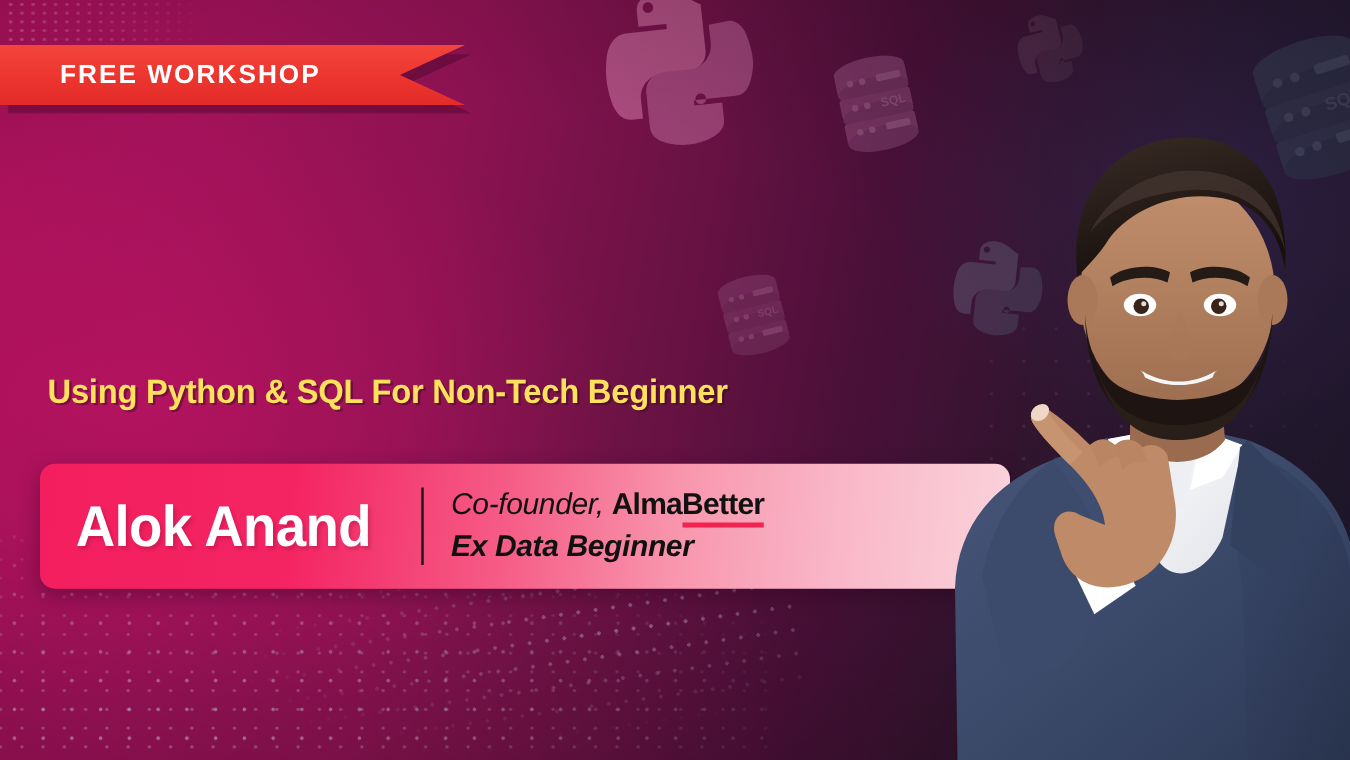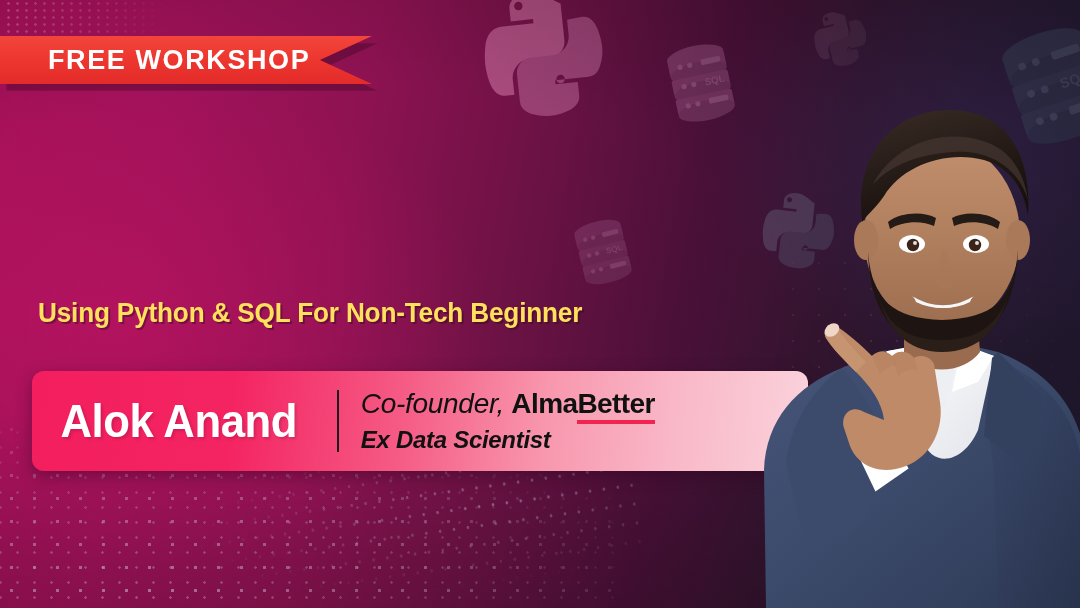--- a/index.html
+++ b/index.html
@@ -102,21 +102,21 @@
   }
   .ribbon {
     position: relative;
     width: 372px; height: 48px;
     background: linear-gradient(180deg, #F2453B 0%, #EC352E 55%, #E32C2A 100%);
     clip-path: polygon(0 0, 100% 0, 86% 50%, 100% 100%, 0 100%);
     display: flex; align-items: center;
   }
   .ribbon-label {
     color: #FFFFFF;
-    font-size: 27px;
+    font-size: 21px;
     font-weight: bold;
     letter-spacing: 1.6px;
     padding-left: 48px;
     white-space: nowrap;
   }
 
   
   #headline { position: absolute; left: 38px; top: 122px; width: 700px; }
   .title-line {
     color: #FFFFFF;
@@ -164,21 +164,21 @@
     transform-origin: left center;
     text-shadow: 2px 2px 3px rgba(120,10,55,0.28);
   }
   .speaker-divider {
     width: 2px; height: 62px;
     background: #1B1B1B;
     margin: 0 22px 0 26px;
     flex: none;
   }
   .speaker-credentials { display: flex; flex-direction: column; gap: 6px; }
-  .cred-line-1 { font-size: 28px; color: #111111; white-space: nowrap; }
+  .cred-line-1 { font-size: 24px; color: #111111; white-space: nowrap; }
   .cred-line-1 .co-founder { font-style: italic; font-weight: normal; letter-spacing: -0.3px; }
   .cred-line-1 .alma { font-weight: bold; font-style: normal; letter-spacing: -0.6px; }
   .cred-line-1 .better {
     font-weight: bold; font-style: normal; letter-spacing: -0.6px;
     border-bottom: 4px solid #F2234F;
     padding-bottom: 1px;
   }
   .cred-line-2 {
     font-size: 24px; color: #111111;
     font-weight: bold; font-style: italic;
@@ -299,21 +299,21 @@
 
   <div id="subtitle">Using Python &amp; SQL For Non-Tech Beginner</div>
 
   <div id="speaker-bar">
     <span id="speaker-name">Alok Anand</span>
     <span class="speaker-divider"></span>
     <span class="speaker-credentials">
       <span class="cred-line-1">
         <span class="co-founder">Co-founder, </span><span class="alma">Alma</span><span class="better">Better</span>
       </span>
-      <span class="cred-line-2">Ex Data Scientist</span>
+      <span class="cred-line-2">Ex Data Beginner</span>
     </span>
   </div>
 
   <svg id="person" viewBox="0 0 440 608">
     <defs>
       <linearGradient id="suitG" x1="0" y1="0" x2="1" y2="1">
         <stop offset="0%" stop-color="#46557A"></stop>
         <stop offset="55%" stop-color="#3A4868"></stop>
         <stop offset="100%" stop-color="#2C3854"></stop>
       </linearGradient>

